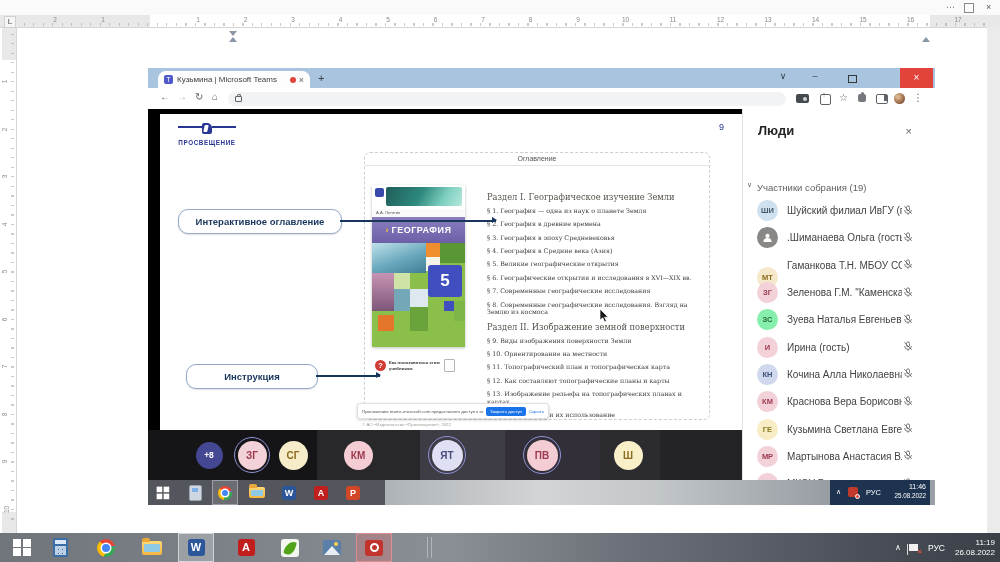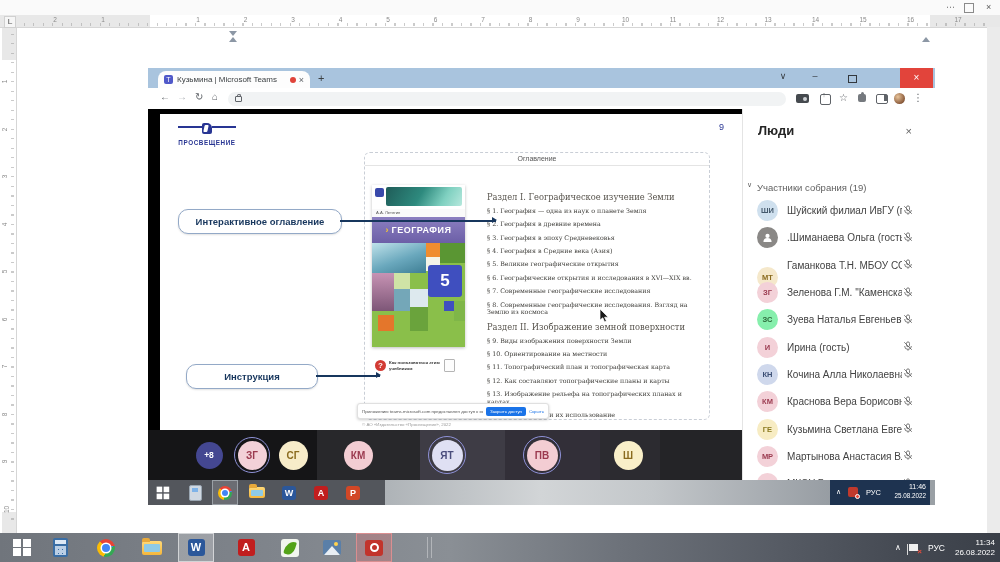--- a/index.html
+++ b/index.html
@@ -607,19 +607,19 @@
       </div>
     <div style="position:absolute;left:427px;top:4px;width:1px;height:21px;background:rgba(255,255,255,.35)"></div>
     <div style="position:absolute;left:431px;top:4px;width:1px;height:21px;background:rgba(255,255,255,.35)"></div>
     <div class="otb-tray">
       <span style="font-size:8px;margin-right:8px">∧</span>
       <div style="margin-right:10px">
           <div class="ic-flag"></div>
         </div>
       <span style="font-size:8.5px;margin-right:10px">РУС</span>
       <div class="clock" style="font-size:8px">
-        <div>11:34</div>
+        <div>11:19</div>
           <div>26.08.2022</div>
       </div>
     </div>
   </div>
 
 </div>
 
 </body></html>

